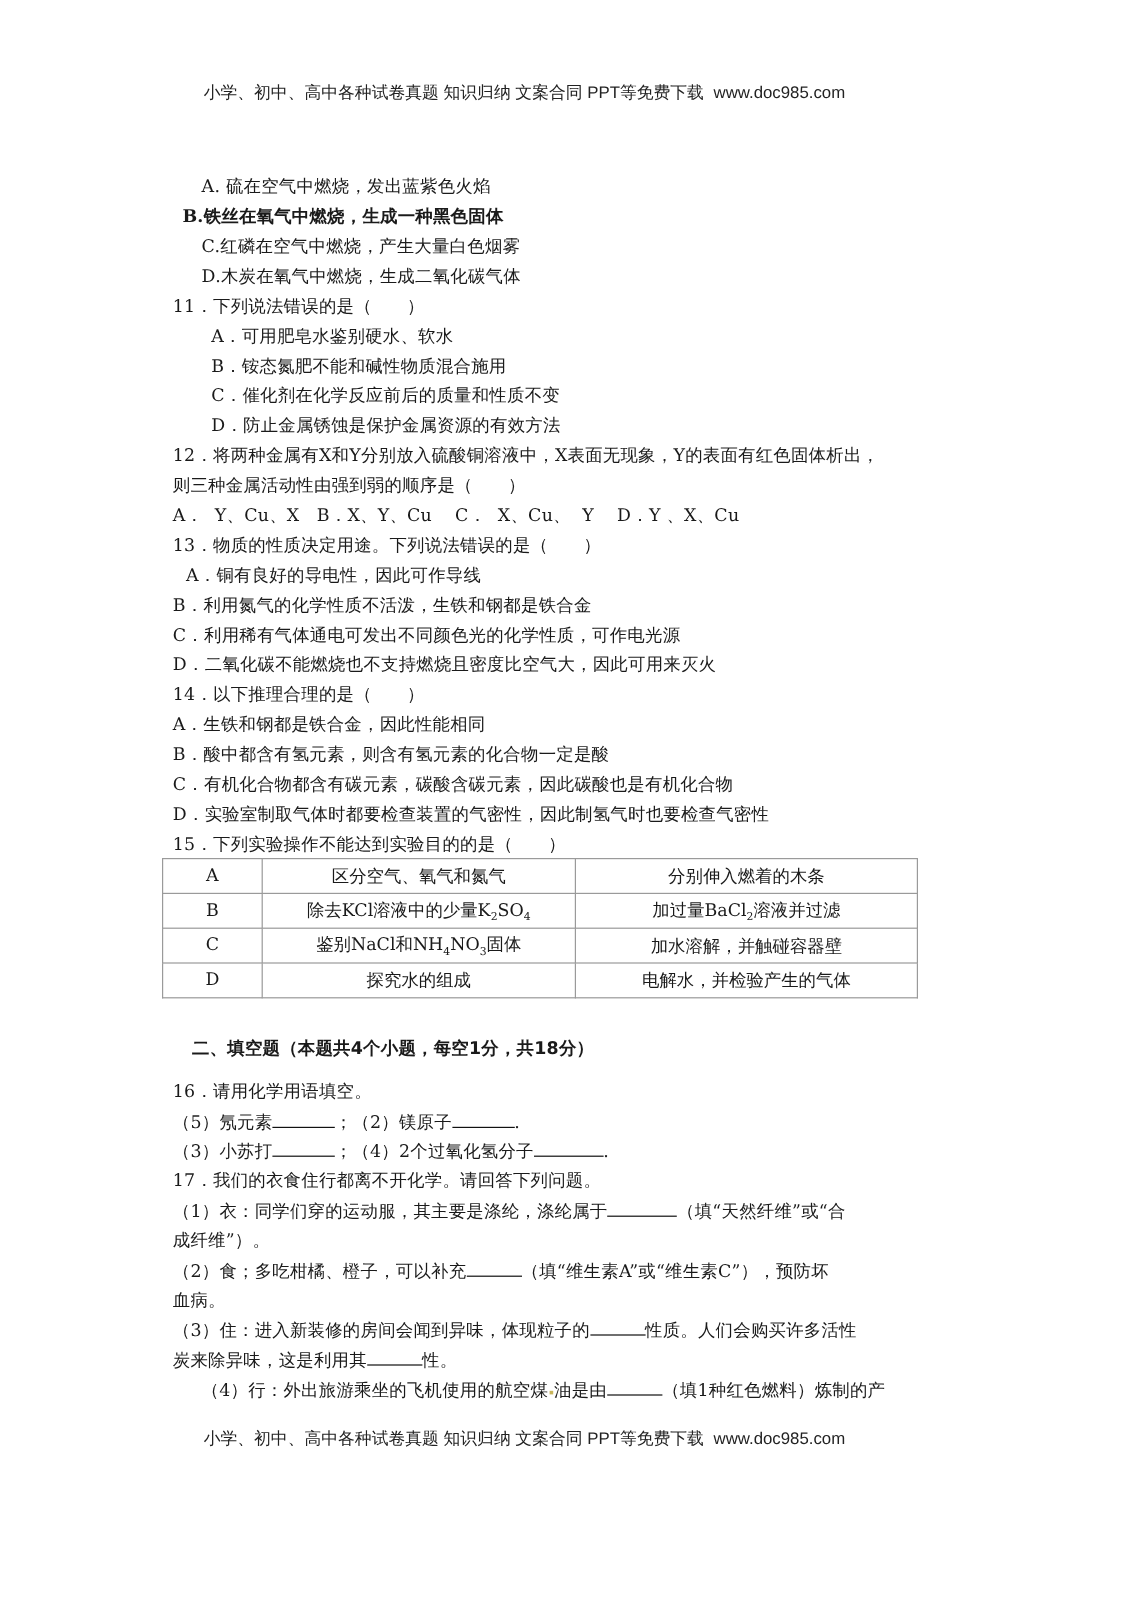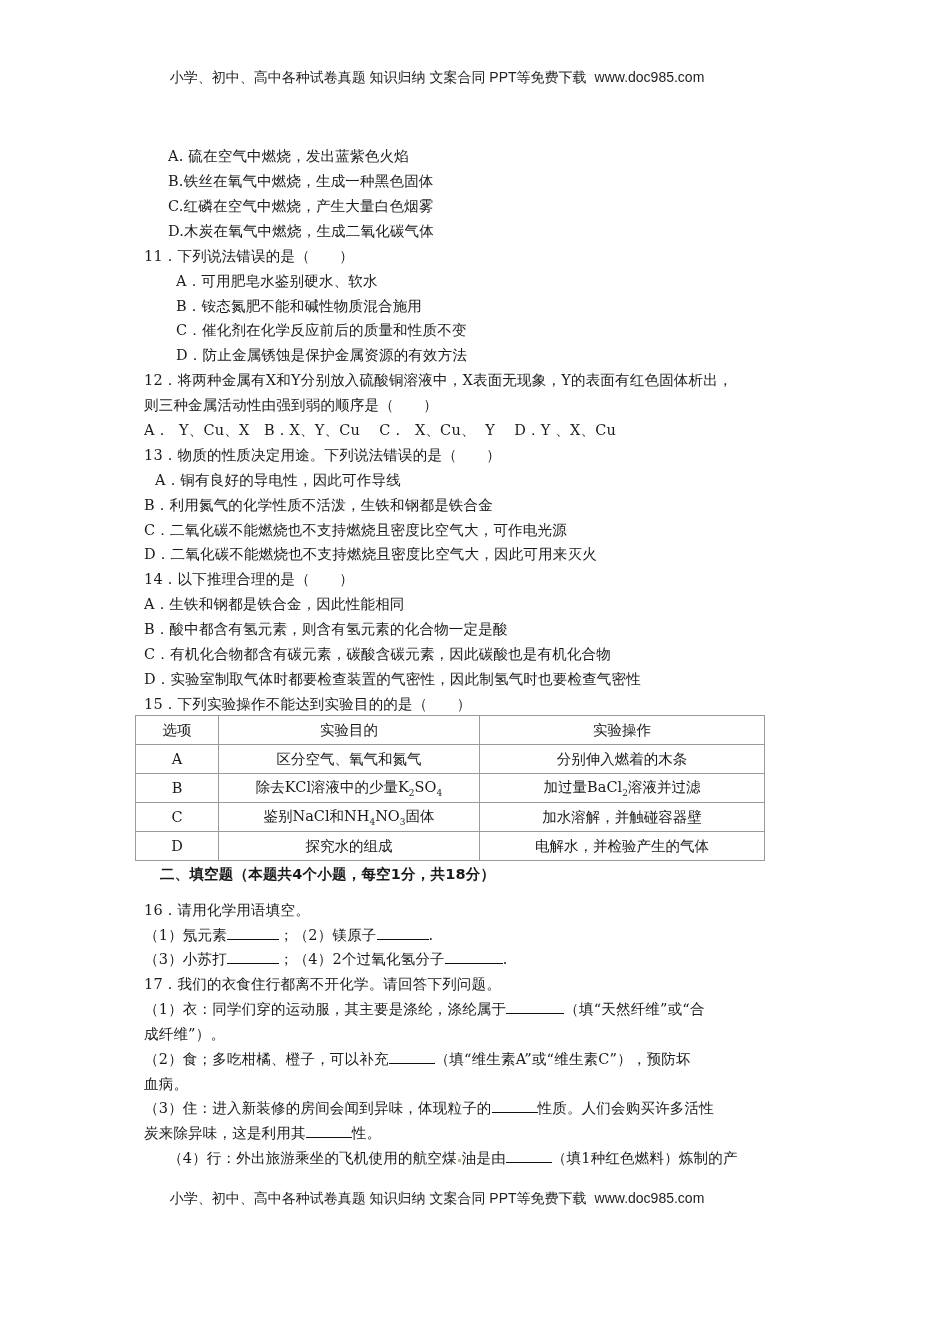--- a/index.html
+++ b/index.html
@@ -22,55 +22,50 @@
   .dot { display:inline-block; width:3px; height:3px; background:#c8b45a; vertical-align: 1px; margin: 0 1px; }
 </style>
 </head>
 <body>
 
 <div class="hdr">
   <span>小学、初中、高中各种试卷真题 知识归纳 文案合同 PPT等免费下载</span><span class="url">www.doc985.com</span>
 </div>
 
 <div class="line" style="left:168px; top:146px;">A.  硫在空气中燃烧，发出蓝紫色火焰</div>
-<div class="line" style="left:168px; top:171px;">B.铁丝在氧气中燃烧，生成一种黑色固体</div>
+<div class="line" style="left:152px; top:171px;font-weight:bold;">B.铁丝在氧气中燃烧，生成一种黑色固体</div>
 <div class="line" style="left:168px; top:196px;">C.红磷在空气中燃烧，产生大量白色烟雾</div>
 <div class="line" style="left:168px; top:221px;">D.木炭在氧气中燃烧，生成二氧化碳气体</div>
 
 <div class="line" style="left:144px; top:246px;">11．下列说法错误的是（　　）</div>
 <div class="line" style="left:176px; top:271px;">A．可用肥皂水鉴别硬水、软水</div>
 <div class="line" style="left:176px; top:296px;">B．铵态氮肥不能和碱性物质混合施用</div>
 <div class="line" style="left:176px; top:320px;">C．催化剂在化学反应前后的质量和性质不变</div>
 <div class="line" style="left:176px; top:345px;">D．防止金属锈蚀是保护金属资源的有效方法</div>
 
 <div class="line" style="left:144px; top:370px;">12．将两种金属有X和Y分别放入硫酸铜溶液中，X表面无现象，Y的表面有红色固体析出，</div>
 <div class="line" style="left:144px; top:395px;">则三种金属活动性由强到弱的顺序是（　　）</div>
 <div class="line" style="left:144px; top:420px; white-space:pre;">A．  Y、Cu、X   B．X、Y、Cu    C．  X、Cu、  Y    D．Y 、X、Cu</div>
 
 <div class="line" style="left:144px; top:445px;">13．物质的性质决定用途。下列说法错误的是（　　）</div>
 <div class="line" style="left:155px; top:470px;">A．铜有良好的导电性，因此可作导线</div>
 <div class="line" style="left:144px; top:495px;">B．利用氮气的化学性质不活泼，生铁和钢都是铁合金</div>
-<div class="line" style="left:144px; top:520px;">C．二氧化碳不能燃烧也不支持燃烧且密度比空气大，可作电光源</div>
+<div class="line" style="left:144px; top:520px;">C．利用稀有气体通电可发出不同颜色光的化学性质，可作电光源</div>
 <div class="line" style="left:144px; top:544px;">D．二氧化碳不能燃烧也不支持燃烧且密度比空气大，因此可用来灭火</div>
 
 <div class="line" style="left:144px; top:569px;">14．以下推理合理的是（　　）</div>
 <div class="line" style="left:144px; top:594px;">A．生铁和钢都是铁合金，因此性能相同</div>
 <div class="line" style="left:144px; top:619px;">B．酸中都含有氢元素，则含有氢元素的化合物一定是酸</div>
 <div class="line" style="left:144px; top:644px;">C．有机化合物都含有碳元素，碳酸含碳元素，因此碳酸也是有机化合物</div>
 <div class="line" style="left:144px; top:669px;">D．实验室制取气体时都要检查装置的气密性，因此制氢气时也要检查气密性</div>
 
 <div class="line" style="left:144px; top:694px;">15．下列实验操作不能达到实验目的的是（　　）</div>
 
 <table class="exp">
   <tbody>
-      <tr>
-    <td class="c0">选项</td>
-    <td class="c1">实验目的</td>
-    <td class="c2">实验操作</td>
-  </tr>
   <tr>
     <td class="c0">A</td>
     <td class="c1">区分空气、氧气和氮气</td>
     <td class="c2">分别伸入燃着的木条</td>
   </tr>
   <tr>
     <td class="c0">B</td>
     <td class="c1"><span>除去KCl溶液中的少量K</span><sub style="font-size:9px">2</sub><span>SO</span><sub style="font-size:9px">4</sub></td>
     <td class="c2"><span>加过量BaCl</span><sub style="font-size:9px">2</sub><span>溶液并过滤</span></td>
   </tr>
@@ -84,21 +79,21 @@
     <td class="c1">探究水的组成</td>
     <td class="c2">电解水，并检验产生的气体</td>
   </tr>
 </tbody>
   </table>
 
 <div class="line sec" style="left:160px; top:864px;">二、填空题（本题共4个小题，每空1分，共18分）</div>
 
 <div class="line" style="left:144px; top:900px;">16．请用化学用语填空。</div>
 <div class="line" style="left:144px; top:925px;">
-  <span>（1）氖元素</span><span class="blank" style="width:52px"></span><span>；（2）镁原子</span><span class="blank" style="width:52px"></span><span>.</span>
+  <span>（5）氖元素</span><span class="blank" style="width:52px"></span><span>；（2）镁原子</span><span class="blank" style="width:52px"></span><span>.</span>
 </div>
 <div class="line" style="left:144px; top:949px;">
   <span>（3）小苏打</span><span class="blank" style="width:52px"></span><span>；（4）2个过氧化氢分子</span><span class="blank" style="width:58px"></span><span>.</span>
 </div>
 
 <div class="line" style="left:144px; top:974px;">17．我们的衣食住行都离不开化学。请回答下列问题。</div>
 <div class="line" style="left:144px; top:999px;">
   <span>（1）衣：同学们穿的运动服，其主要是涤纶，涤纶属于</span><span class="blank" style="width:58px"></span><span>（填“天然纤维”或“合</span>
 </div>
 <div class="line" style="left:144px; top:1024px;">成纤维”）。</div>

